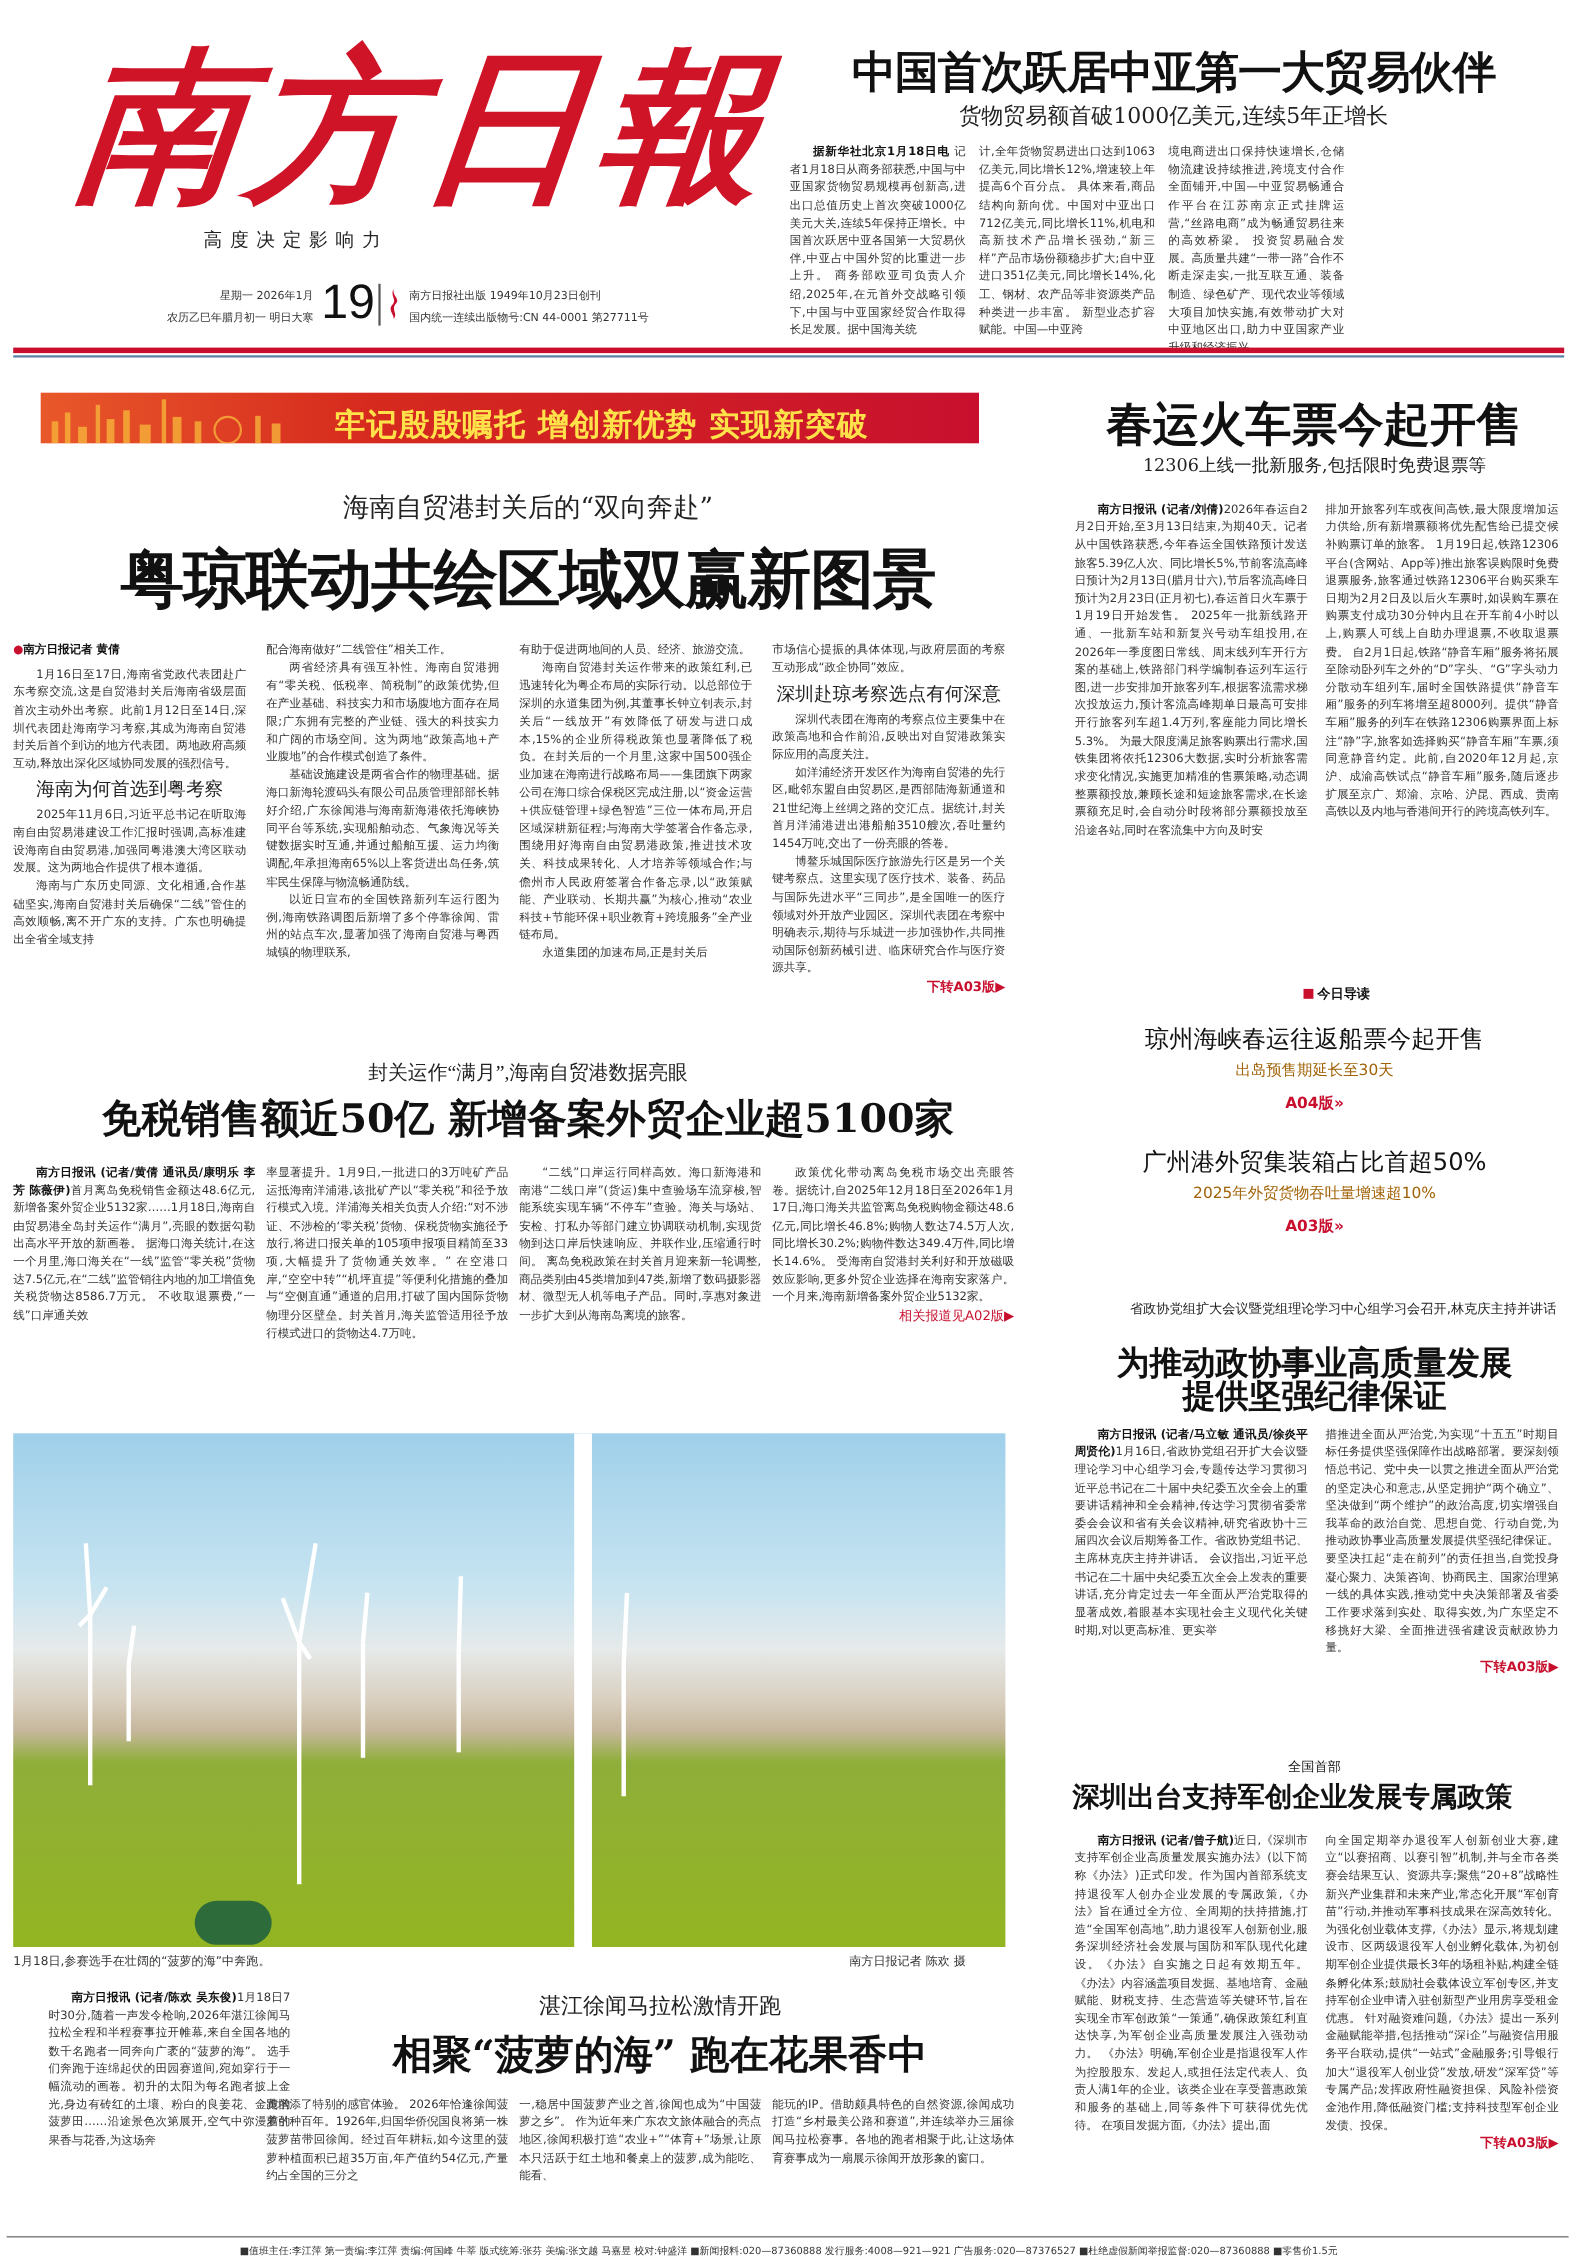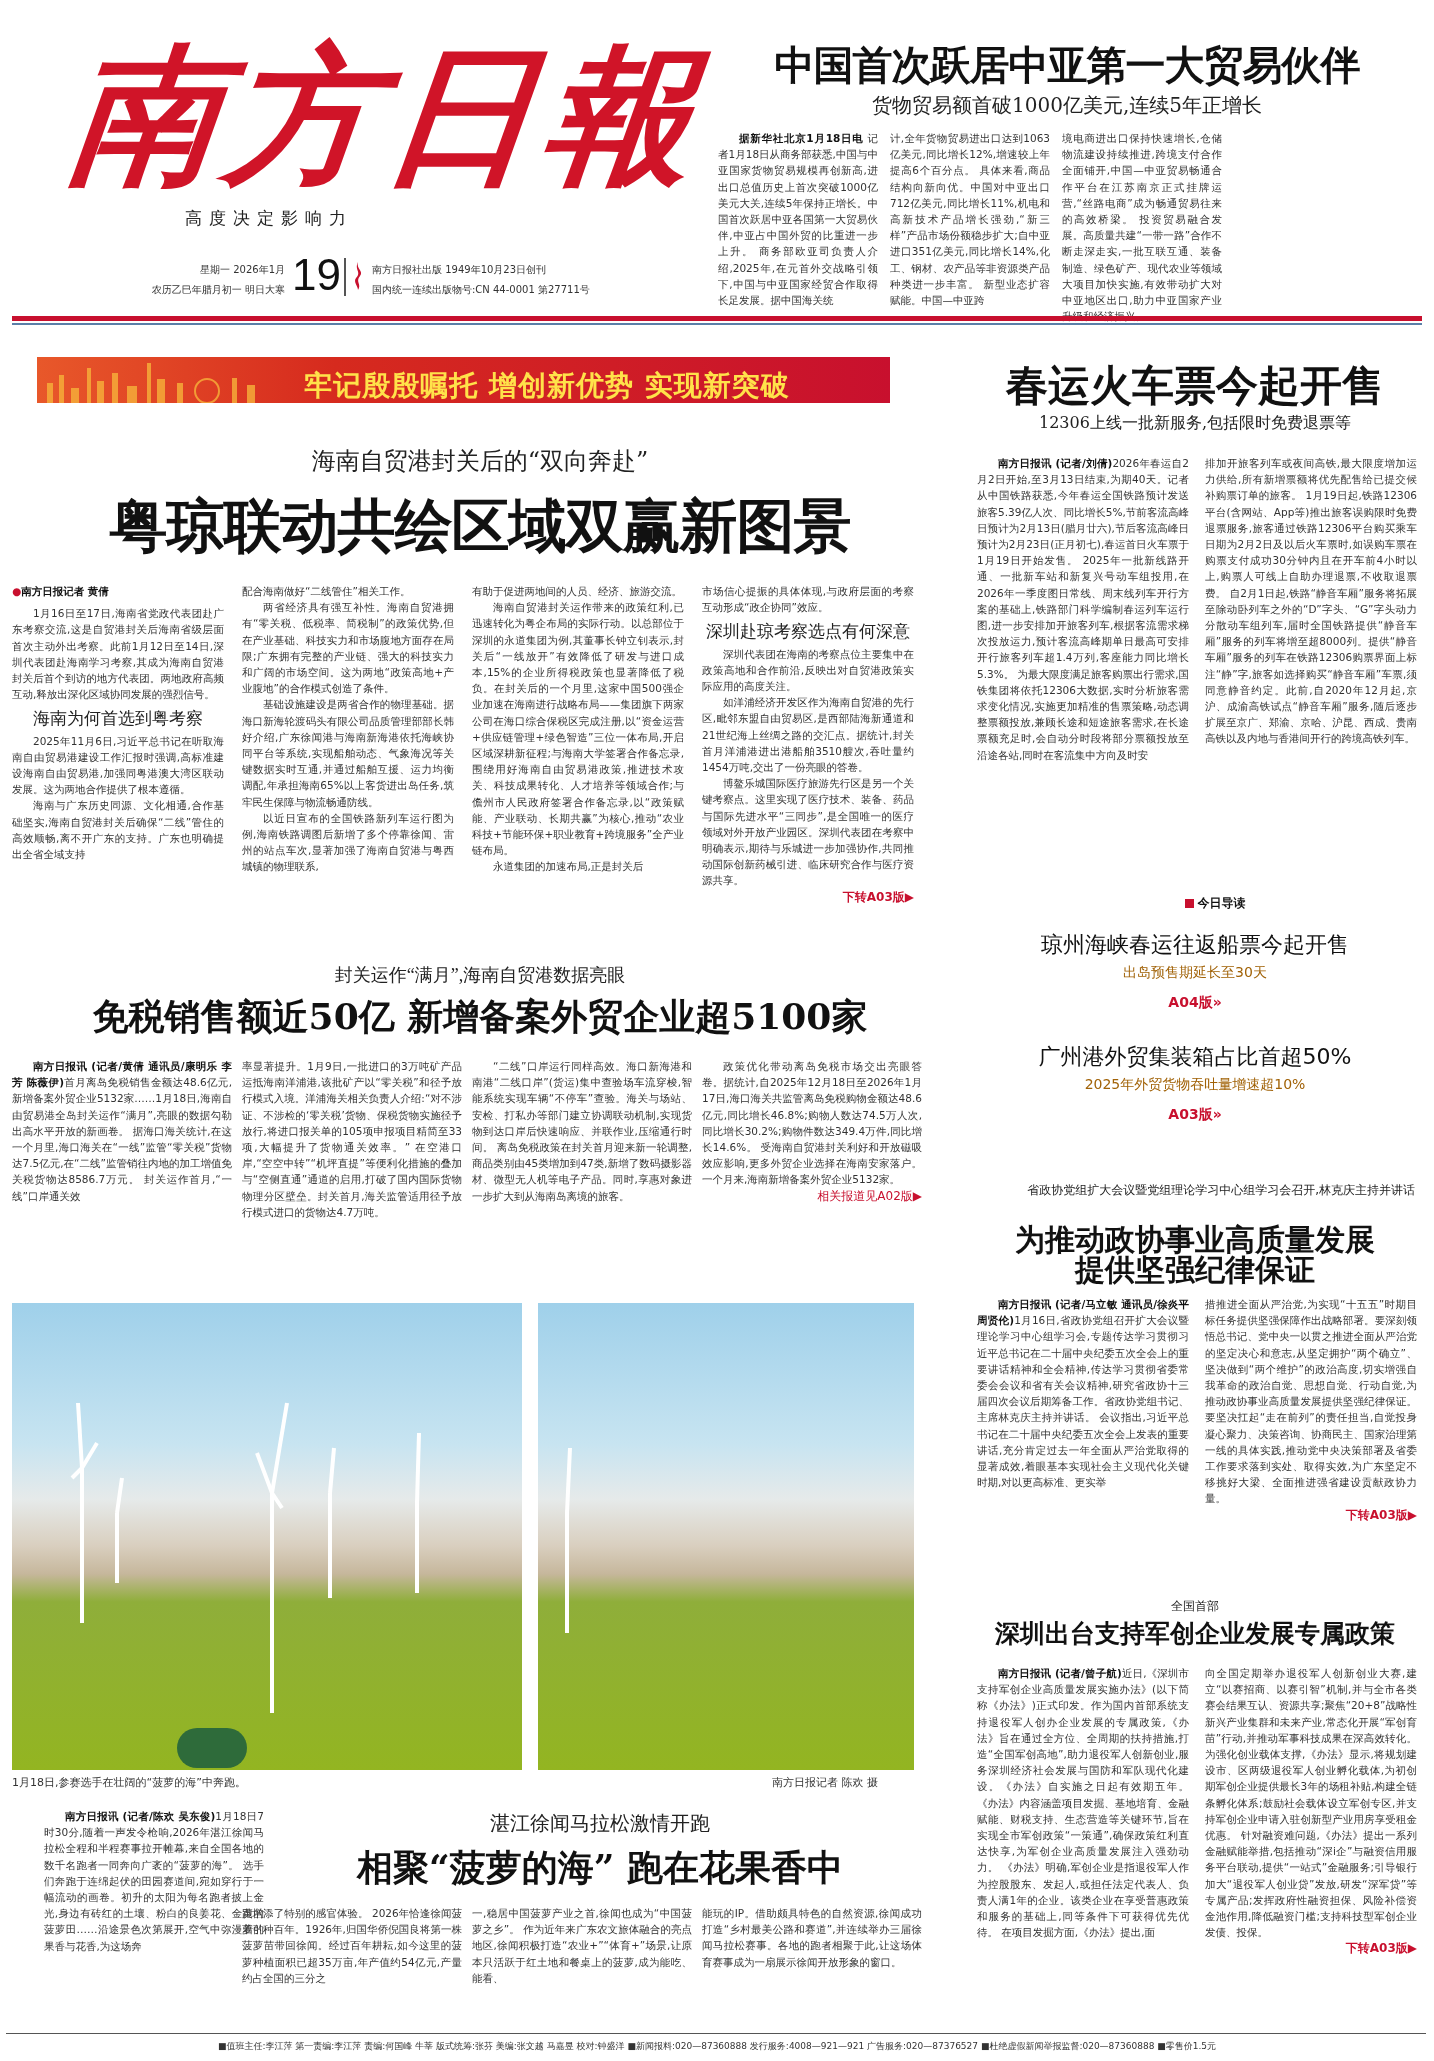--- a/index.html
+++ b/index.html
@@ -65,21 +65,21 @@
   .guide-item { left: 975px; width: 440px; text-align: center; }
   .guide-title { font-size: 22px; color: #111; }
   .guide-sub { font-size: 14px; color: #a16207; margin-top: 4px; }
   .guide-link { font-size: 14px; color: #c8102e; font-weight: bold; margin-top: 12px; }
 
   .r2-kicker { left: 975px; top: 1180px; width: 440px; font-size: 12px; color: #222; line-height: 20px; text-indent: 2em; text-align: right; }
   .r2-title { left: 975px; top: 1225px; width: 440px; text-align: center; font-size: 30px; font-weight: bold; font-family: "DejaVu Serif", serif; line-height: 30px; color: #111; }
   .r2-col { top: 1296px; width: 212px; }
 
   .r3-kicker { left: 975px; top: 1598px; width: 440px; text-align: center; font-size: 12px; color: #222; }
-  .r3-title { left: 975px; top: 1617px; width: 440px; text-align: center; font-size: 25px; font-weight: bold; font-family: "DejaVu Serif", serif; color: #111; }
+  .r3-title { left: 975px; top: 1617px; width: 440px; font-size: 25px; font-weight: bold; font-family: "DejaVu Serif", serif; color: #111; }
   .r3-col { top: 1665px; width: 212px; }
 
   .footer-rule { left: 6px; top: 2033px; width: 1420px; height: 1px; background: #555; }
   .footer { left: 0; top: 2040px; width: 1434px; text-align: center; font-size: 9px; color: #333; letter-spacing: 0px; }
 </style>
 </head>
 <body>
 
 <div class="abs masthead-logo">南方日報</div>
 <div class="abs slogan">高度决定影响力</div>
@@ -165,21 +165,21 @@
   <p>如洋浦经济开发区作为海南自贸港的先行区,毗邻东盟自由贸易区,是西部陆海新通道和21世纪海上丝绸之路的交汇点。据统计,封关首月洋浦港进出港船舶3510艘次,吞吐量约1454万吨,交出了一份亮眼的答卷。</p>
   <p>博鳌乐城国际医疗旅游先行区是另一个关键考察点。这里实现了医疗技术、装备、药品与国际先进水平“三同步”,是全国唯一的医疗领域对外开放产业园区。深圳代表团在考察中明确表示,期待与乐城进一步加强协作,共同推动国际创新药械引进、临床研究合作与医疗资源共享。</p>
   <span class="turn">下转A03版▶</span>
 </div>
 
 <div class="abs s3-kicker">封关运作“满月”,海南自贸港数据亮眼</div>
 <div class="abs s3-title">免税销售额近50亿  新增备案外贸企业超5100家</div>
 <div class="abs s3-col body-text" style="left:12px;">
   <p><span class="byline">南方日报讯  (记者/黄倩  通讯员/康明乐  李芳  陈薇伊)</span><span>首月离岛免税销售金额达48.6亿元,新增备案外贸企业5132家……1月18日,海南自由贸易港全岛封关运作“满月”,亮眼的数据勾勒出高水平开放的新画卷。
 据海口海关统计,在这一个月里,海口海关在“一线”监管“零关税”货物达7.5亿元,在“二线”监管销往内地的加工增值免关税货物达8586.7万元。
-封关运作首月,“一线”口岸通关效</span></p>
+不收取退票费,“一线”口岸通关效</span></p>
 </div>
 <div class="abs s3-col body-text" style="left:242px;">
   <p class="noindent">率显著提升。1月9日,一批进口的3万吨矿产品运抵海南洋浦港,该批矿产以“零关税”和径予放行模式入境。洋浦海关相关负责人介绍:“对不涉证、不涉检的‘零关税’货物、保税货物实施径予放行,将进口报关单的105项申报项目精简至33项,大幅提升了货物通关效率。”
 在空港口岸,“空空中转”“机坪直提”等便利化措施的叠加与“空侧直通”通道的启用,打破了国内国际货物物理分区壁垒。封关首月,海关监管适用径予放行模式进口的货物达4.7万吨。</p>
 </div>
 <div class="abs s3-col body-text" style="left:472px;">
   <p>“二线”口岸运行同样高效。海口新海港和南港“二线口岸”(货运)集中查验场车流穿梭,智能系统实现车辆“不停车”查验。海关与场站、安检、打私办等部门建立协调联动机制,实现货物到达口岸后快速响应、并联作业,压缩通行时间。
 离岛免税政策在封关首月迎来新一轮调整,商品类别由45类增加到47类,新增了数码摄影器材、微型无人机等电子产品。同时,享惠对象进一步扩大到从海南岛离境的旅客。</p>
 </div>
 <div class="abs s3-col body-text" style="left:702px;">

